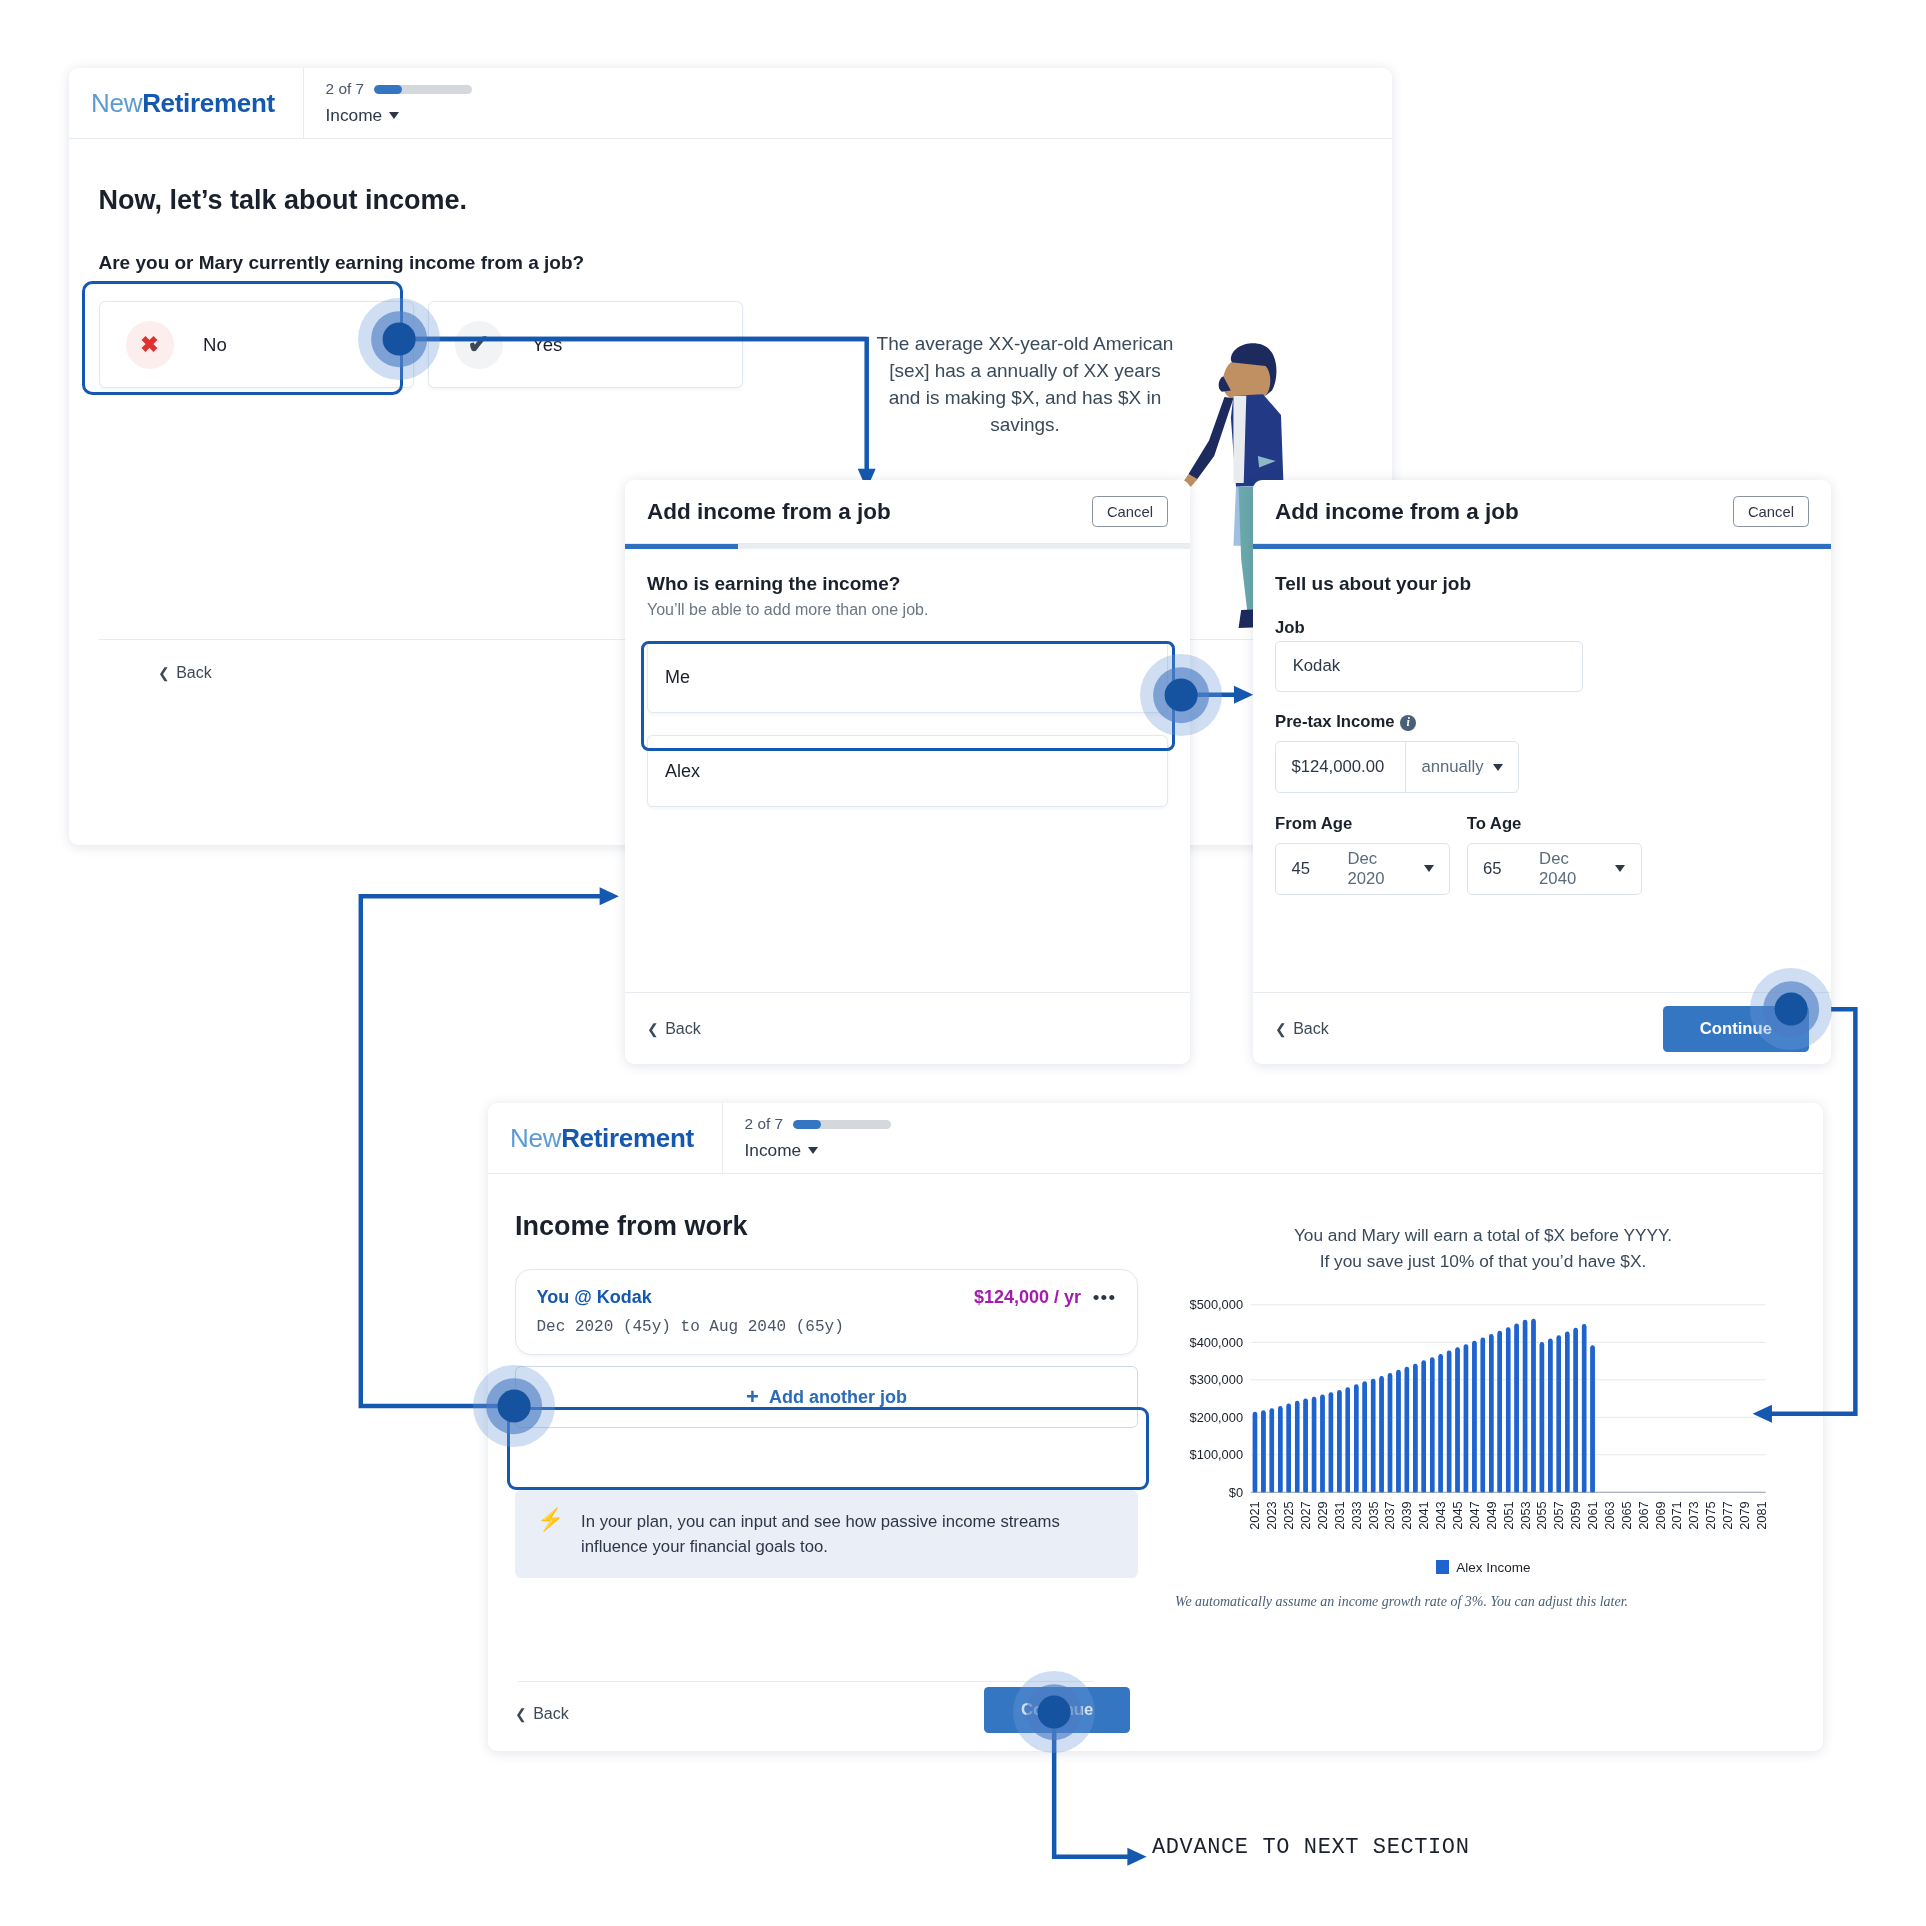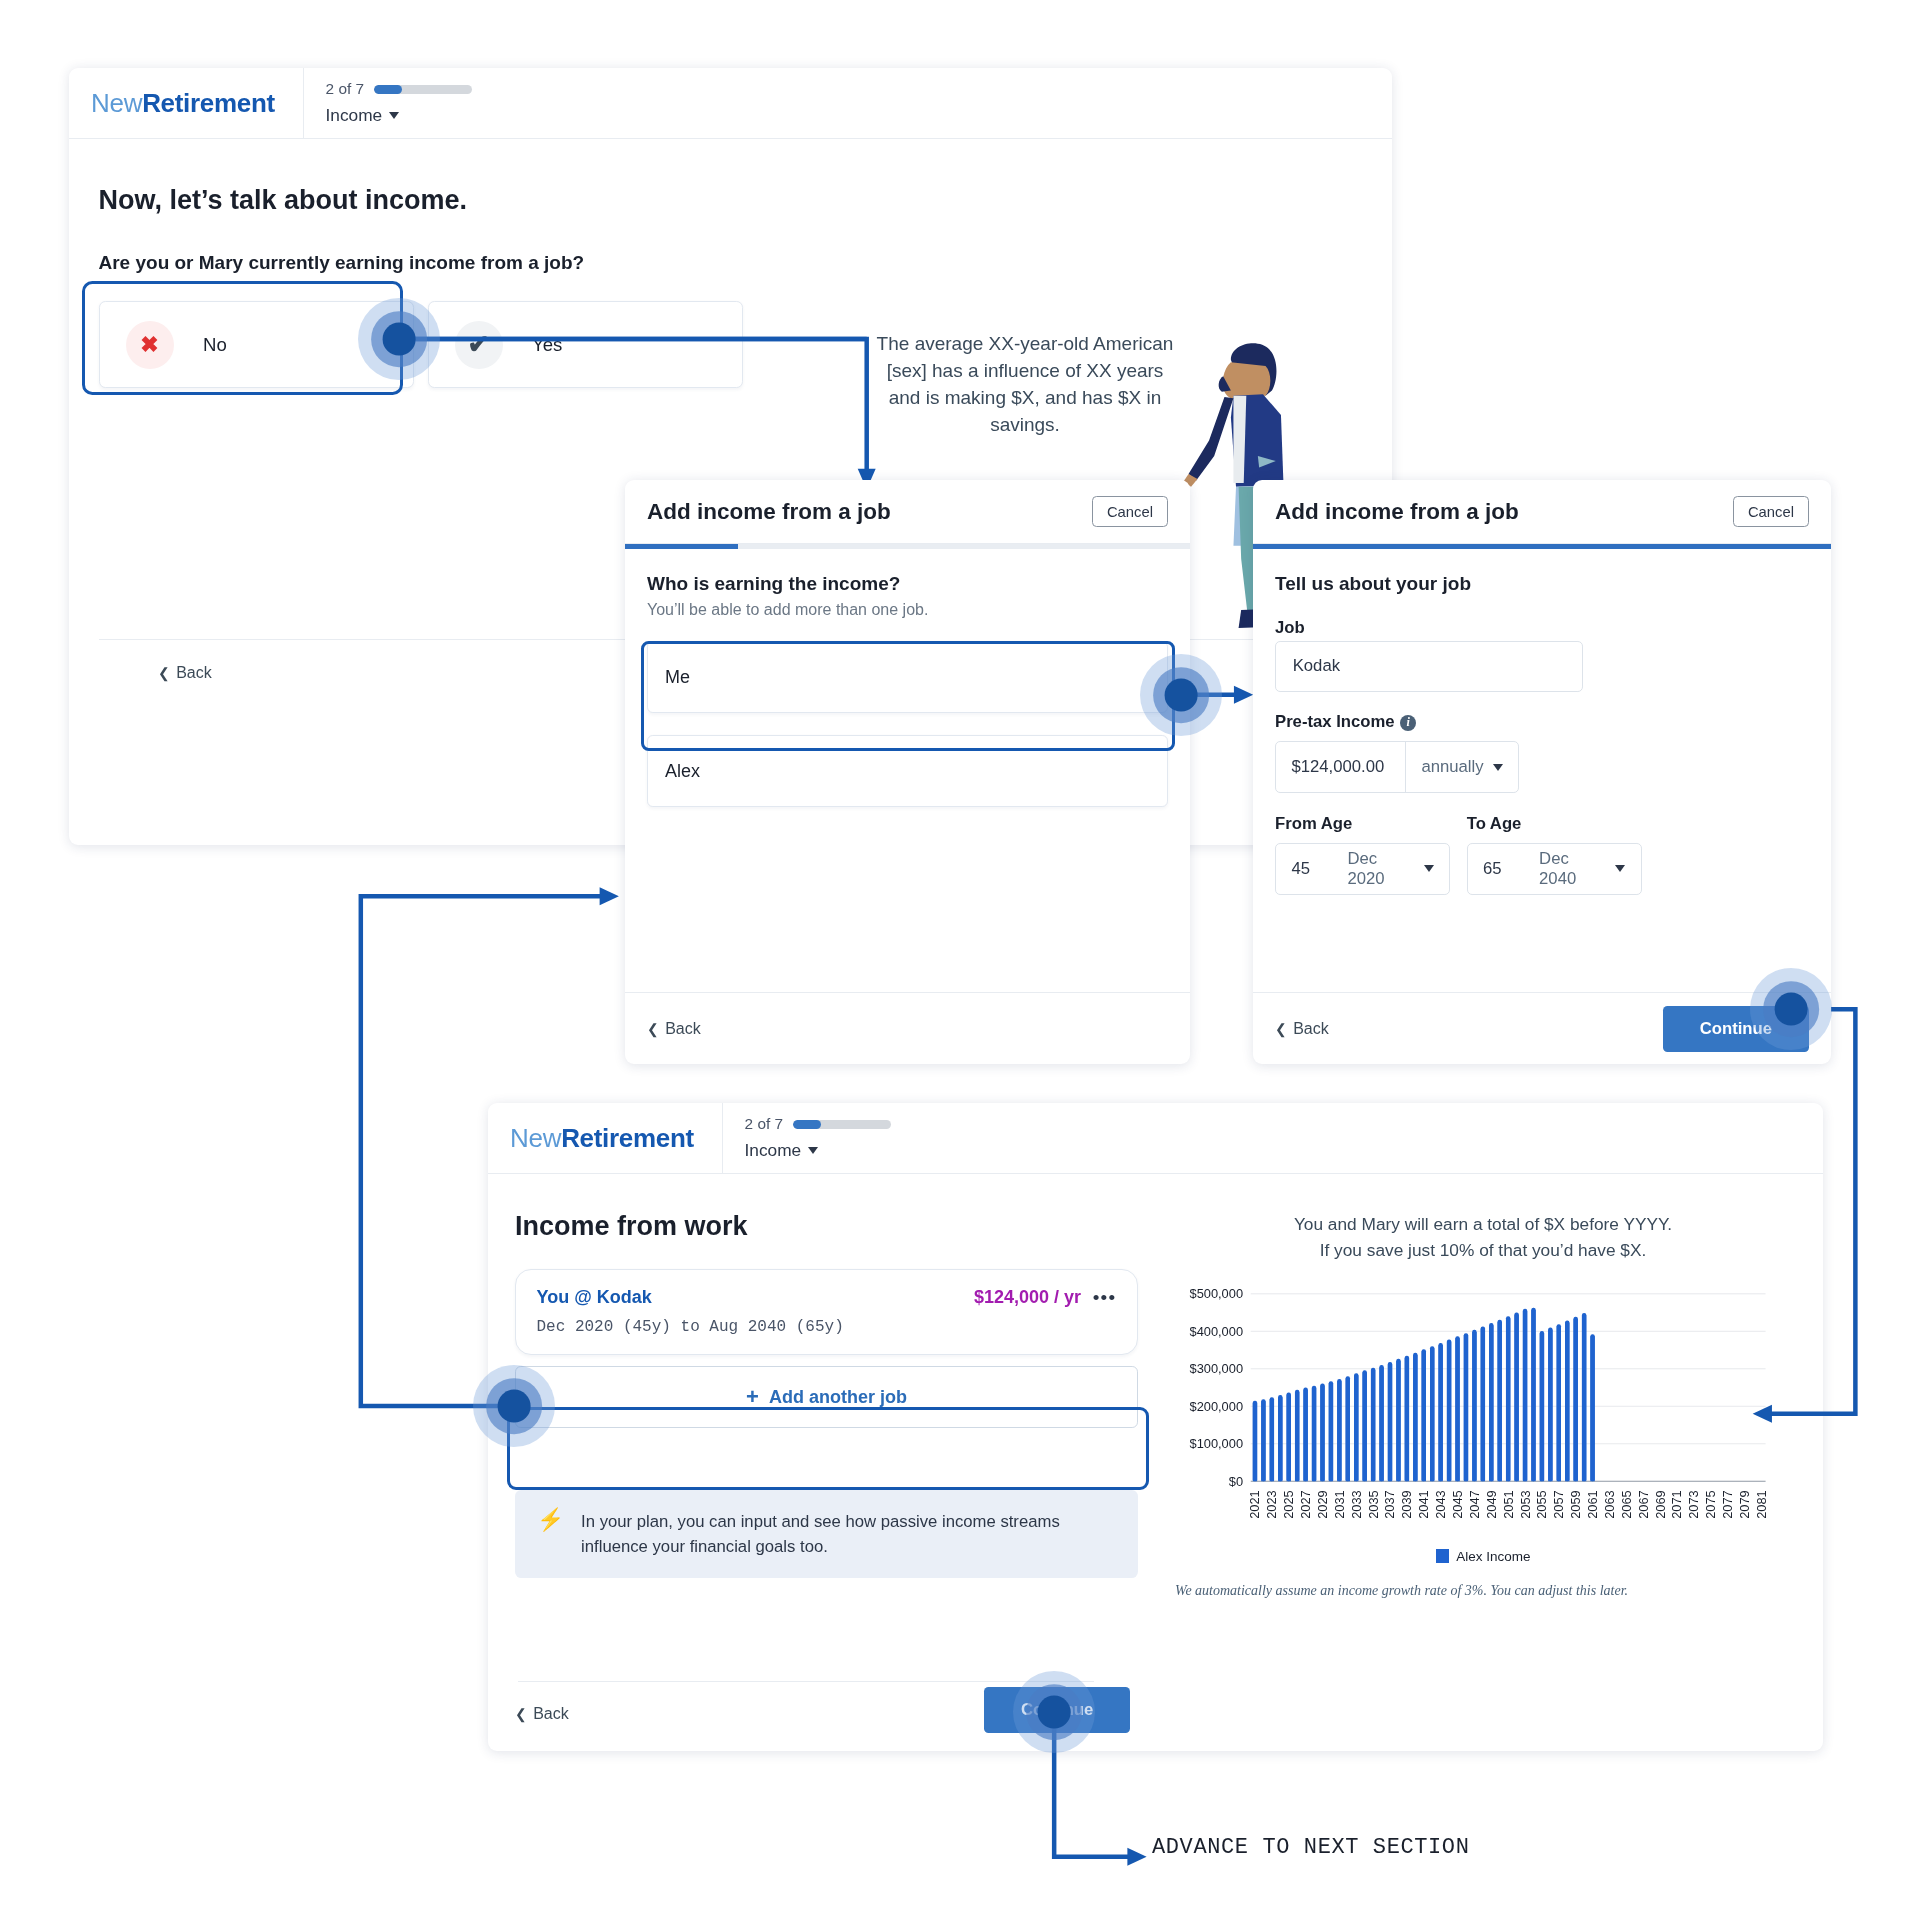--- a/index.html
+++ b/index.html
@@ -277,21 +277,21 @@
   <path d="M100 96 L146 94 L174 126 L178 236 L104 238 L96 130 Z" fill="#223a85"></path>
   <path d="M100 96 L120 96 L116 232 L100 232 Z" fill="#e8ecef"></path>
   <path d="M100 100 L70 190 L42 228 L30 218 L62 166 L86 98 Z" fill="#1c2a5e"></path>
   <path d="M30 218 L44 226 L34 238 L22 230 Z" fill="#c08f62"></path>
   <path d="M104 238 L176 236 L170 330 L140 332 L128 300 L112 330 L100 330 Z" fill="#9fc0e0"></path>
   <path d="M108 238 L150 238 L146 368 L160 430 L122 436 L112 350 Z" fill="#6aa8ab"></path>
   <path d="M112 430 L162 428 L164 456 L108 458 Z" fill="#1c2a5e"></path>
   <path d="M138 190 L166 198 L140 208 Z" fill="#8fb8c6"></path>
 </svg>
 
-<div class="abs" id="tooltip">The average XX-year-old American [sex] has a influence of XX years and is making $X, and has $X in savings.</div>
+<div class="abs" id="tooltip">The average XX-year-old American [sex] has a annually of XX years and is making $X, and has $X in savings.</div>
 
 <div class="card abs modal" id="modal-who" style="left:625px;top:480px;width:565px;height:584px;">
   <div class="modal-head">
     <span class="modal-title">Add income from a job</span>
     <button class="btn-cancel">Cancel</button>
   </div>
   <div class="modal-underline">
       <i style="width:20%"></i>
     </div>
   <div class="modal-body">
@@ -427,21 +427,21 @@
     </div>
   </div>
 
   <div class="hr-soft abs" style="left:0;right:700px;top:578px;"></div>
   <div class="back-link abs" style="left:27px;top:602px;">
     <span class="chev">❮</span>
     <span>Back</span>
   </div>
   <button class="btn-primary abs" style="left:496px;top:584px;">Continue</button>
 
-  <div class="abs" style="left:687px;top:109px;width:616px;">
+  <div class="abs" style="left:687px;top:120px;width:616px;">
     <div class="chart-head">
       <div>You and Mary will earn a total of $X before YYYY.</div>
       <div>If you save just 10% of that you’d have $X.</div>
     </div>
     <svg id="chart-svg" width="597" height="257" viewBox="0 0 930 400" style="margin-top:22px;">
         <line x1="118" y1="304" x2="920" y2="304" stroke="#8a94a0" stroke-width="1.5"></line>
         <text x="106" y="311" text-anchor="end" class="ylab">$0</text>
         <line x1="118" y1="245.6" x2="920" y2="245.6" stroke="#d9dde2" stroke-width="1"></line>
         <text x="106" y="252.6" text-anchor="end" class="ylab">$100,000</text>
         <line x1="118" y1="187.2" x2="920" y2="187.2" stroke="#d9dde2" stroke-width="1"></line>

